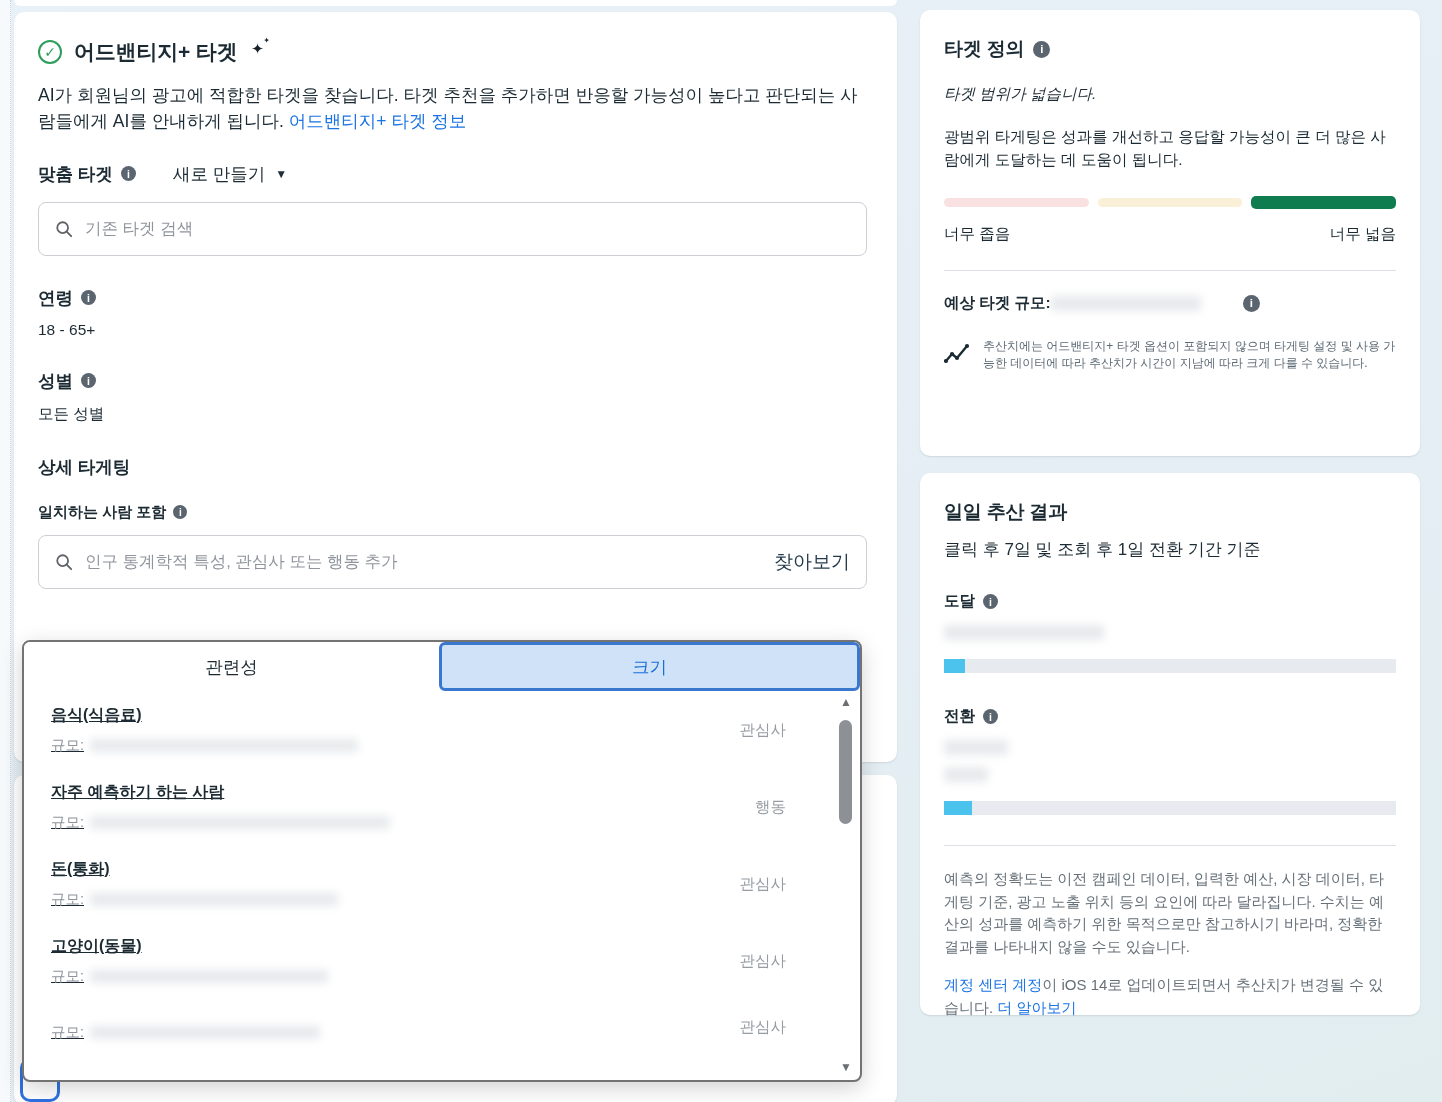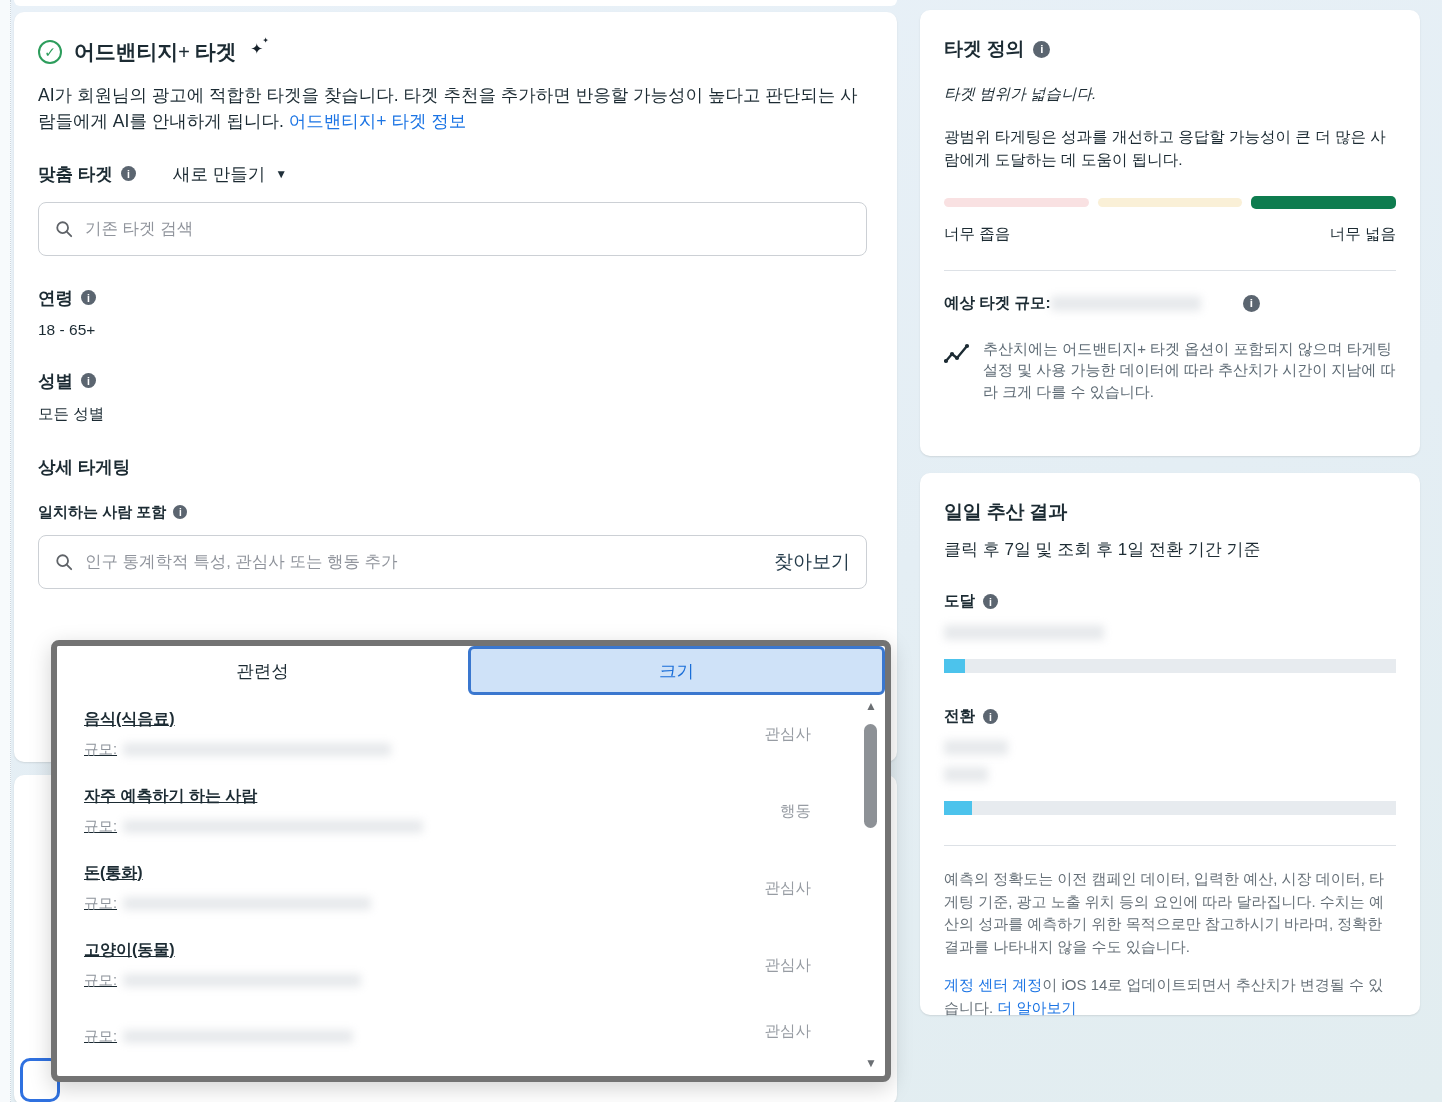--- a/index.html
+++ b/index.html
@@ -11,21 +11,21 @@
   }
   .card{position:absolute;background:#fff;border-radius:10px;box-shadow:0 1px 2px rgba(0,0,0,.10);}
   
   .left-rail{position:absolute;left:0;top:0;width:10px;height:1102px;background:#f7fafc;border-right:1px dotted #ccd6de;}
   .top-strip{position:absolute;left:14px;top:0;width:883px;height:6px;background:#fff;border-radius:0 0 8px 8px;}
   
   .card-main{left:14px;top:12px;width:883px;height:750px;}
   .card-main-inner{padding:26px 30px 0 24px;}
   .adv-header{display:flex;align-items:center;gap:12px;}
   .check-circle{width:24px;height:24px;border:2px solid #2d9d5c;border-radius:50%;display:flex;align-items:center;justify-content:center;color:#2d9d5c;font-size:14px;font-weight:bold;box-sizing:border-box;}
-  .adv-title{font-size:21px;font-weight:bold;letter-spacing:-.2px;font-family:Liberation Serif, serif;}
+  .adv-title{font-size:21px;font-weight:bold;letter-spacing:-.2px;}
   .sparkle{font-size:15px;color:#16212a;position:relative;top:-3px;margin-left:2px;}
   .sparkle small{position:absolute;top:-4px;right:-6px;font-size:8px;}
   .adv-desc{margin-top:16px;font-size:17.5px;line-height:1.5;max-width:836px;}
   .link{color:#1b74e4;cursor:pointer;}
   .row-between{display:flex;justify-content:flex-start;align-items:center;gap:37px;}
   .row-custom{margin-top:27px;}
   .label-bold{font-size:17.5px;font-weight:bold;display:inline-flex;align-items:center;gap:8px;}
   .info-i{width:15px;height:15px;border-radius:50%;background:#5b6570;color:#fff;display:inline-flex;align-items:center;justify-content:center;font-size:10.5px;font-weight:bold;font-style:normal;flex:0 0 auto;cursor:pointer;}
   .info-i.big{width:17px;height:17px;font-size:11.5px;}
   .create-new{font-size:17.5px;display:inline-flex;align-items:center;gap:10px;cursor:pointer;}
@@ -37,21 +37,21 @@
   .search-icon{width:18px;height:18px;flex:0 0 auto;}
   .section{margin-top:30px;}
   .section .value{margin-top:11px;font-size:15.5px;}
   .sub-label{margin-top:24px;font-size:15px;font-weight:bold;display:inline-flex;align-items:center;gap:7px;}
   .sub-label .info-i{width:14px;height:14px;font-size:10px;}
   .heading-sm{margin-top:30px;font-size:17.5px;font-weight:bold;}
   
   .card-behind{left:14px;top:775px;width:883px;height:330px;}
   .blue-corner{position:absolute;left:20px;top:1058px;width:34px;height:38px;border:3px solid #2f71e0;border-radius:10px;background:#fff;}
   
-  .dropdown{position:absolute;left:51px;top:640px;width:840px;height:442px;background:#fff;border:6px solid #737373;border-radius:8px;box-shadow:0 6px 22px rgba(0,0,0,.18);overflow:hidden;box-sizing:border-box;}
+  .dropdown{position:absolute;left:22px;top:640px;width:840px;height:442px;background:#fff;border:2px solid #737373;border-radius:8px;box-shadow:0 6px 22px rgba(0,0,0,.18);overflow:hidden;box-sizing:border-box;}
   .tabbar{display:flex;height:49px;}
   .tab{flex:1;display:flex;align-items:center;justify-content:center;font-size:17.5px;cursor:pointer;box-sizing:border-box;background:#fff;}
   .tab.selected{background:#cfe2f8;border:3px solid #3a77cf;border-radius:6px;color:#1a6ed8;font-weight:500;}
   .opt-list{position:relative;text-decoration:underline;}
   .opt-row{position:relative;padding:14px 110px 13px 27px;cursor:pointer;}
   .opt-title{font-size:16px;font-weight:bold;}
   .opt-size{margin-top:10px;font-size:14.5px;color:#8d939b;display:flex;align-items:center;gap:6px;}
   .opt-type{position:absolute;right:74px;top:50%;transform:translateY(-50%);font-size:15.5px;color:#979ca3;}
   .redacted{display:inline-block;height:13px;border-radius:3px;background:#aeb6bf;opacity:.30;filter:blur(4px);}
   
@@ -69,21 +69,21 @@
   .gauge{margin-top:24px;display:flex;align-items:center;gap:9px;}
   .gauge .seg{flex:1;height:9px;border-radius:5px;}
   .gauge .seg.active{height:13px;}
   .gauge-labels{margin-top:15px;display:flex;justify-content:space-between;font-size:15.5px;}
   .divider{margin-top:25px;border-top:1px solid #dde1e6;}
   .est-row{margin-top:22px;display:flex;align-items:center;font-size:15.5px;font-weight:bold;}
   .est-row .redacted{height:15px;width:150px;}
   .est-row .info-i{margin-left:42px;}
   .note-row{margin-top:24px;display:flex;gap:13px;}
   .trend-icon{flex:0 0 26px;padding-top:4px;}
-  .note-text{font-size:15px;line-height:1.45;color:#5d6a74;}
+  .note-text{font-size:12px;line-height:1.45;color:#5d6a74;}
   .card-daily{left:920px;top:473px;width:500px;height:542px;}
   .daily-sub{margin-top:13px;font-size:17px;}
   .metric-label{margin-top:30px;font-size:15.5px;font-weight:bold;display:inline-flex;align-items:center;gap:8px;}
   .metric-label.second{margin-top:33px;}
   .metric-value{margin-top:13px;}
   .metric-value .redacted{height:15px;}
   .bar-track{margin-top:15px;height:14px;background:#e7ebef;position:relative;}
   .bar-fill{position:absolute;left:0;top:0;height:100%;}
   .daily-disclaimer{margin-top:22px;font-size:15px;line-height:1.5;color:#667078;}
   .ios-note{margin-top:16px;font-size:15px;line-height:1.5;color:#667078;}

